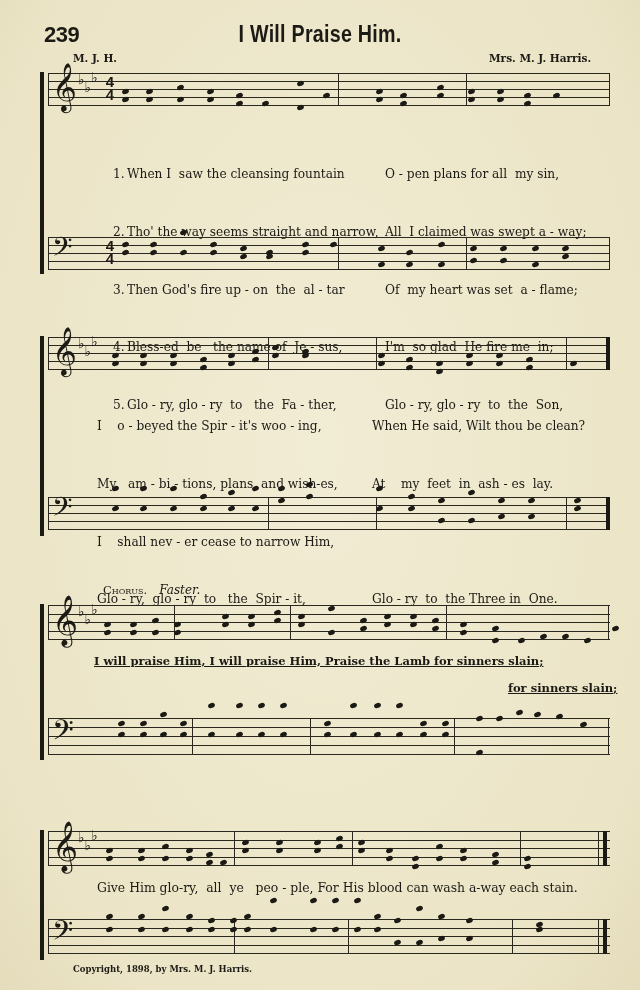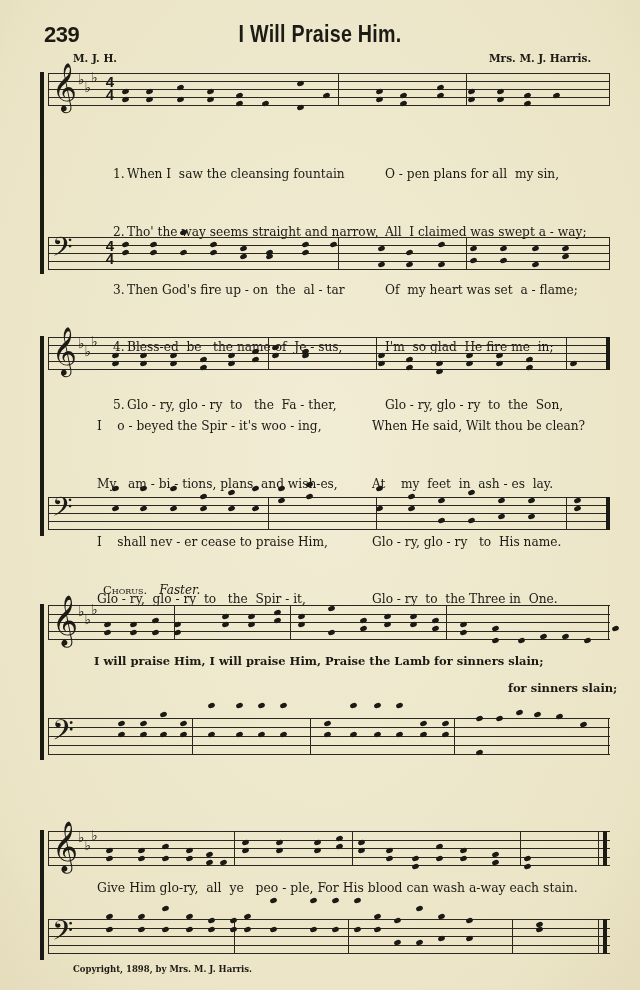--- a/index.html
+++ b/index.html
@@ -19,21 +19,21 @@
   .timesig{position:absolute;font-family:"Liberation Sans",sans-serif;font-weight:bold;font-size:15px;line-height:13px;text-align:center;}
   .note{position:absolute;width:7px;height:5px;border-radius:50%;background:#1c1a14;transform:rotate(-20deg);}
   .lyrics{position:absolute;font-family:"DejaVu Serif",serif;font-size:12.2px;white-space:pre;line-height:19.2px;}
   .lyrics .row{display:flex;}
   .lyrics .num{width:14px;}
   .lyrics .a{width:258px;}
   .lyrics.v2 .a{width:275px;}
   .chorus-label{position:absolute;left:103px;top:583px;font-size:11.5px;}
   .chorus-label .sc{font-variant:small-caps;}
   .chorus-label .it{font-style:italic;margin-left:12px;font-size:12px;}
-  .bold-lyric{position:absolute;font-family:"DejaVu Serif",serif;font-weight:bold;font-size:11.5px;white-space:pre;}
+  .bold-lyric{position:absolute;font-family:"DejaVu Serif",serif;font-weight:bold;font-size:11.5px;white-space:pre;text-decoration:underline;}
   .copyright{position:absolute;left:73px;top:964px;font-weight:bold;font-size:8.5px;}
 </style>
 </head>
 <body>
 
 <div class="page">
 
   <div class="pnum">239</div>
   <div class="title">I Will Praise Him.</div>
   <div class="credit" style="left:73px">M. J. H.</div>
@@ -184,21 +184,21 @@
       <div class="note" style="left:456px;top:25px"></div>
         <div class="note" style="left:456px;top:33px"></div>
       <div class="note" style="left:486px;top:29px"></div>
         <div class="note" style="left:486px;top:37px"></div>
       <div class="note" style="left:530px;top:33px"></div>
     </div>
 
     <div class="lyrics v2" style="left:57px;top:51px;">
       <div class="row"><span class="a">I    o - beyed the Spir - it's woo - ing,</span><span>When He said, Wilt thou be clean?</span></div>
       <div class="row"><span class="a">My   am - bi - tions, plans, and wish-es,</span><span>At    my  feet  in  ash - es  lay.</span></div>
-      <div class="row"><span class="a">I    shall nev - er cease to praise Him,</span><span>Glo - ry, glo - ry   to  His name.</span></div>
+      <div class="row"><span class="a">I    shall nev - er cease to narrow Him,</span></div>
       <div class="row"><span class="a">Glo - ry,  glo - ry  to   the  Spir - it,</span><span>Glo - ry  to  the Three in  One.</span></div>
     </div>
 
     <div class="staff" style="top:169px;height:32px;">
       <div class="line" style="top:0"></div>
         <div class="line" style="top:8px"></div>
         <div class="line" style="top:16px"></div>
         <div class="line" style="top:24px"></div>
         <div class="line" style="top:32px"></div>
       <div class="barline" style="left:0;top:0;height:33px"></div>

